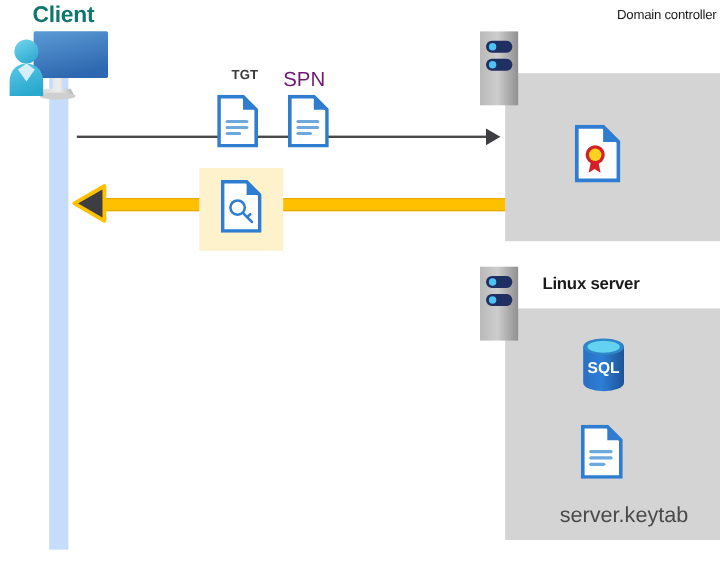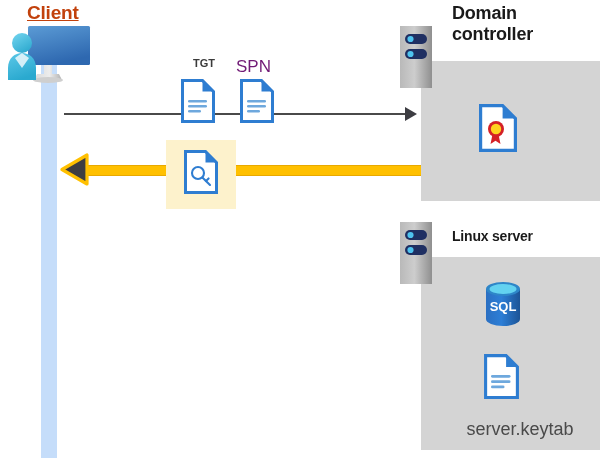--- a/index.html
+++ b/index.html
@@ -5,25 +5,25 @@
   html,body{margin:0;padding:0;}
   body{
     width:600px;height:468px;background:#ffffff;position:relative;overflow:hidden;
     font-family:"Liberation Sans", sans-serif;
   }
   .stage{position:absolute;left:0;top:0;width:600px;height:468px;}
 
   
   .lbl-client{
     position:absolute;left:27px;top:2px;
-    font-size:19px;font-weight:bold;color:#c2410c;letter-spacing:-0.2px;text-decoration:underline;
+    font-size:19px;font-weight:bold;color:#0f766e;letter-spacing:-0.2px;
   }
   .lbl-dc{
     position:absolute;left:452px;top:3px;width:145px;
-    font-size:18px;font-weight:bold;color:#1a1a1a;line-height:21px;letter-spacing:-0.2px;
+    font-size:11px;font-weight:normal;color:#1a1a1a;line-height:21px;letter-spacing:-0.2px;text-align:right;
   }
   .lbl-linux{
     position:absolute;left:452px;top:228px;
     font-size:14px;font-weight:bold;color:#1a1a1a;letter-spacing:-0.2px;
   }
   .lbl-tgt{
     position:absolute;left:193px;top:57px;
     font-size:11px;color:#3b3b3b;font-weight:bold;
   }
   .lbl-spn{

